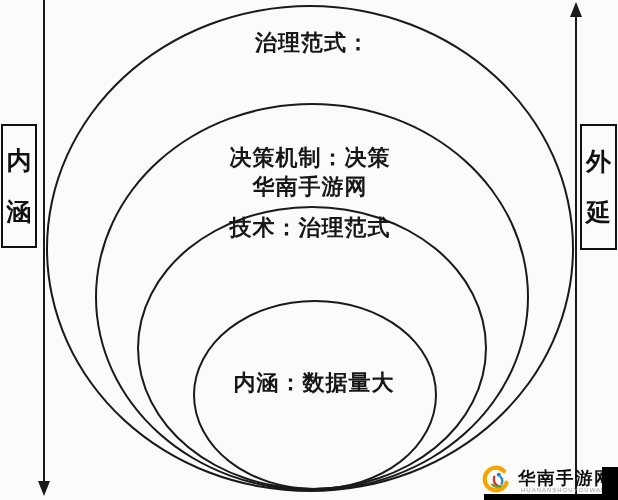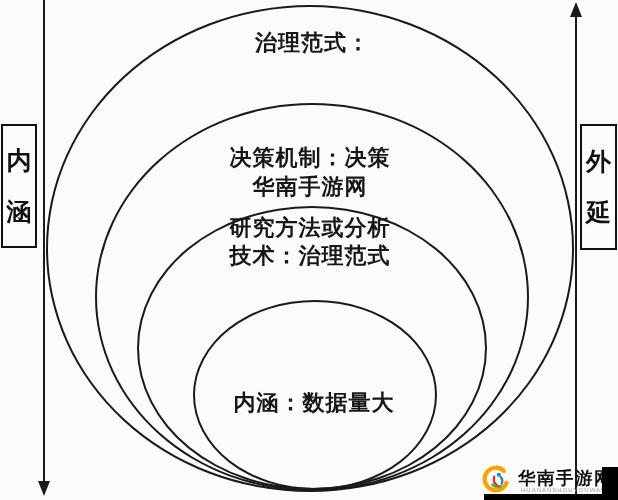--- a/index.html
+++ b/index.html
@@ -31,21 +31,21 @@
     position:absolute;
     text-align:center;
     font-size:22px;
     font-weight:600;
     letter-spacing:1px;
     color:#171717;
   }
   .label1{left:205px;top:30px;width:215px;line-height:26px;}
   .label2{left:200px;top:131px;width:220px;line-height:29px;margin-top:12px;}
   .label3{left:195px;top:214px;width:230px;line-height:28px;}
-  .label4{left:200px;top:370px;width:228px;line-height:26px;margin-top:20px;}
+  .label4{left:200px;top:370px;width:228px;line-height:26px;}
 
   
   .vline{
     position:absolute;
     width:2px;
     background:#1a1a1a;
   }
   .vline.left{left:43px;top:0;height:482px;}
   .vline.right{left:575px;top:15px;height:485px;}
   .arrowhead{
@@ -113,21 +113,20 @@
   <div class="ring ring4"></div>
 
   <div class="ring-label label1">
     <div>治理范式：</div>
   </div>
   <div class="ring-label label2">
     <div>决策机制：决策</div>
     <div>华南手游网</div>
   </div>
   <div class="ring-label label3">
-    <div>研究方法或分析</div>
     <div>技术：治理范式</div>
   </div>
   <div class="ring-label label4">
     <div>内涵：数据量大</div>
   </div>
 
   <div class="watermark">
     <svg class="wm-logo" viewBox="0 0 32 32">
       <path d="M 24.5 7.5 A 12 12 0 1 0 27.3 20" fill="none" stroke="#f7a400" stroke-width="4.5" stroke-linecap="round"></path>
       <circle cx="19" cy="11.5" r="2.2" fill="#1f86c8"></circle>

